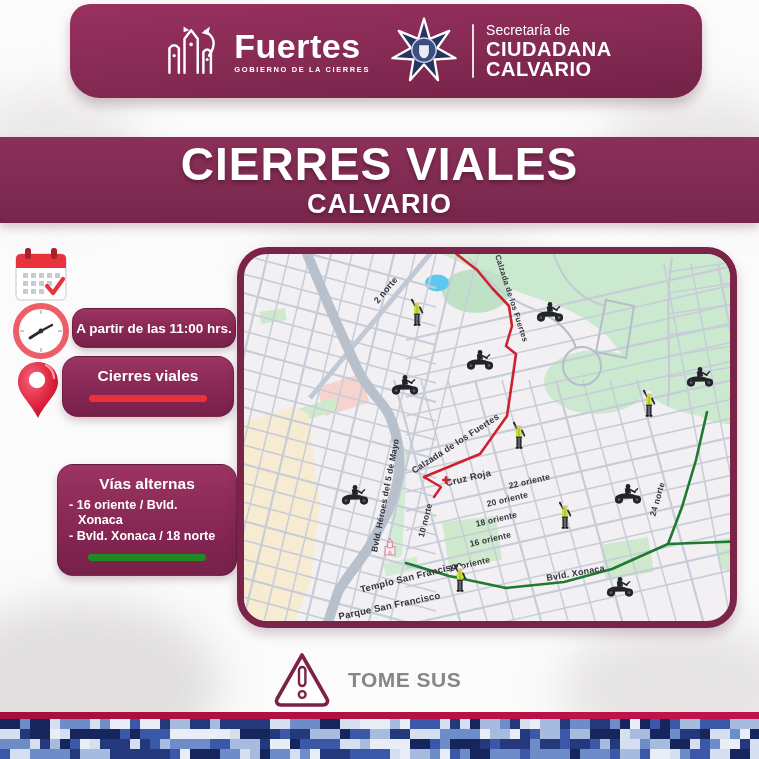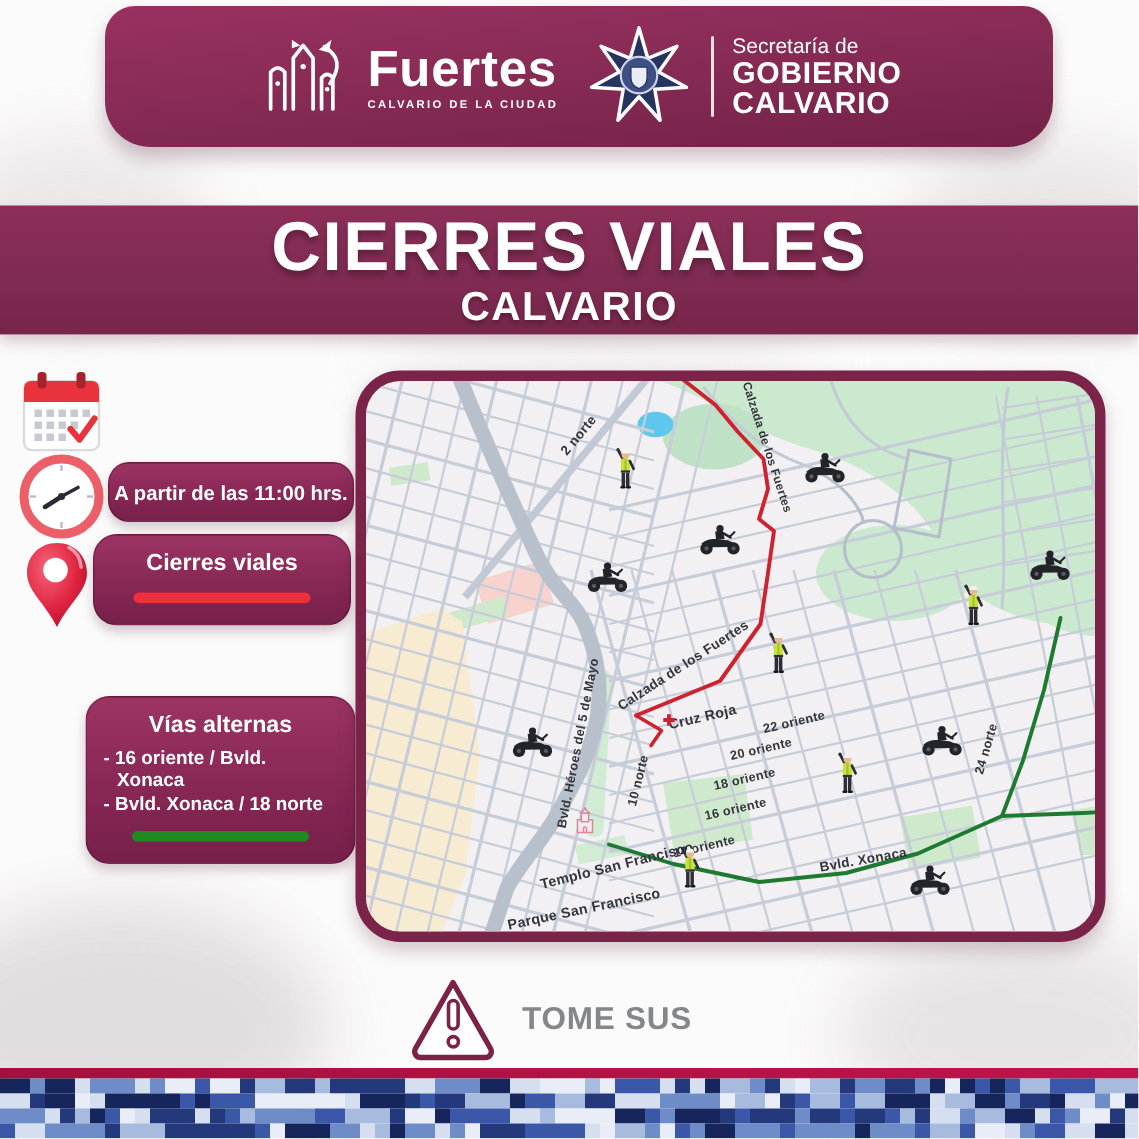--- a/index.html
+++ b/index.html
@@ -91,33 +91,33 @@
         <g fill="#ffffff">
           <circle cx="15" cy="34" r="1.7"></circle>
             <circle cx="33" cy="22" r="1.9"></circle>
             <circle cx="50" cy="38" r="1.6"></circle>
           <path d="M31,7 l-6,-4 v6 Z"></path>
           <path d="M44,10 l9,-7 l-2,9 Z"></path>
         </g>
       </svg>
       <div class="puebla-text">
         <div class="puebla-name">Fuertes</div>
-        <div class="puebla-sub">CALVARIO DE LA CIUDAD</div>
+        <div class="puebla-sub">GOBIERNO DE LA CIERRES</div>
       </div>
     </div>
     <div class="ssc-wrap">
       <svg width="72" height="80" viewBox="-40 -42 80 84">
         <polygon points="0,-36 6.5,-13.5 28.1,-22.4 14.6,-3.3 35.1,8 11.7,9.4 15.6,32.4 0,15 -15.6,32.4 -11.7,9.4 -35.1,8 -14.6,-3.3 -28.1,-22.4 -6.5,-13.5" fill="#26345f" stroke="#ffffff" stroke-width="2.6" stroke-linejoin="round"></polygon>
         <circle cx="0" cy="-1" r="13.5" fill="#3d4f85" stroke="#cdd5ea" stroke-width="1.6"></circle>
         <path d="M-6,-7 h12 v8 q0,6 -6,8 q-6,-2 -6,-8 Z" fill="#e9ecf4" stroke="#26345f" stroke-width="1"></path>
       </svg>
       <div class="ssc-div"></div>
       <div class="ssc-text">
         <div class="ssc-l1">Secretaría de</div>
-        <div class="ssc-l2">GOBIERNO</div>
+        <div class="ssc-l2">CIUDADANA</div>
         <div class="ssc-l2">CALVARIO</div>
       </div>
     </div>
   </div>
 
   <div class="titleband">
     <div class="title-main">CIERRES VIALES</div>
     <div class="title-sub">CALVARIO</div>
   </div>
 

